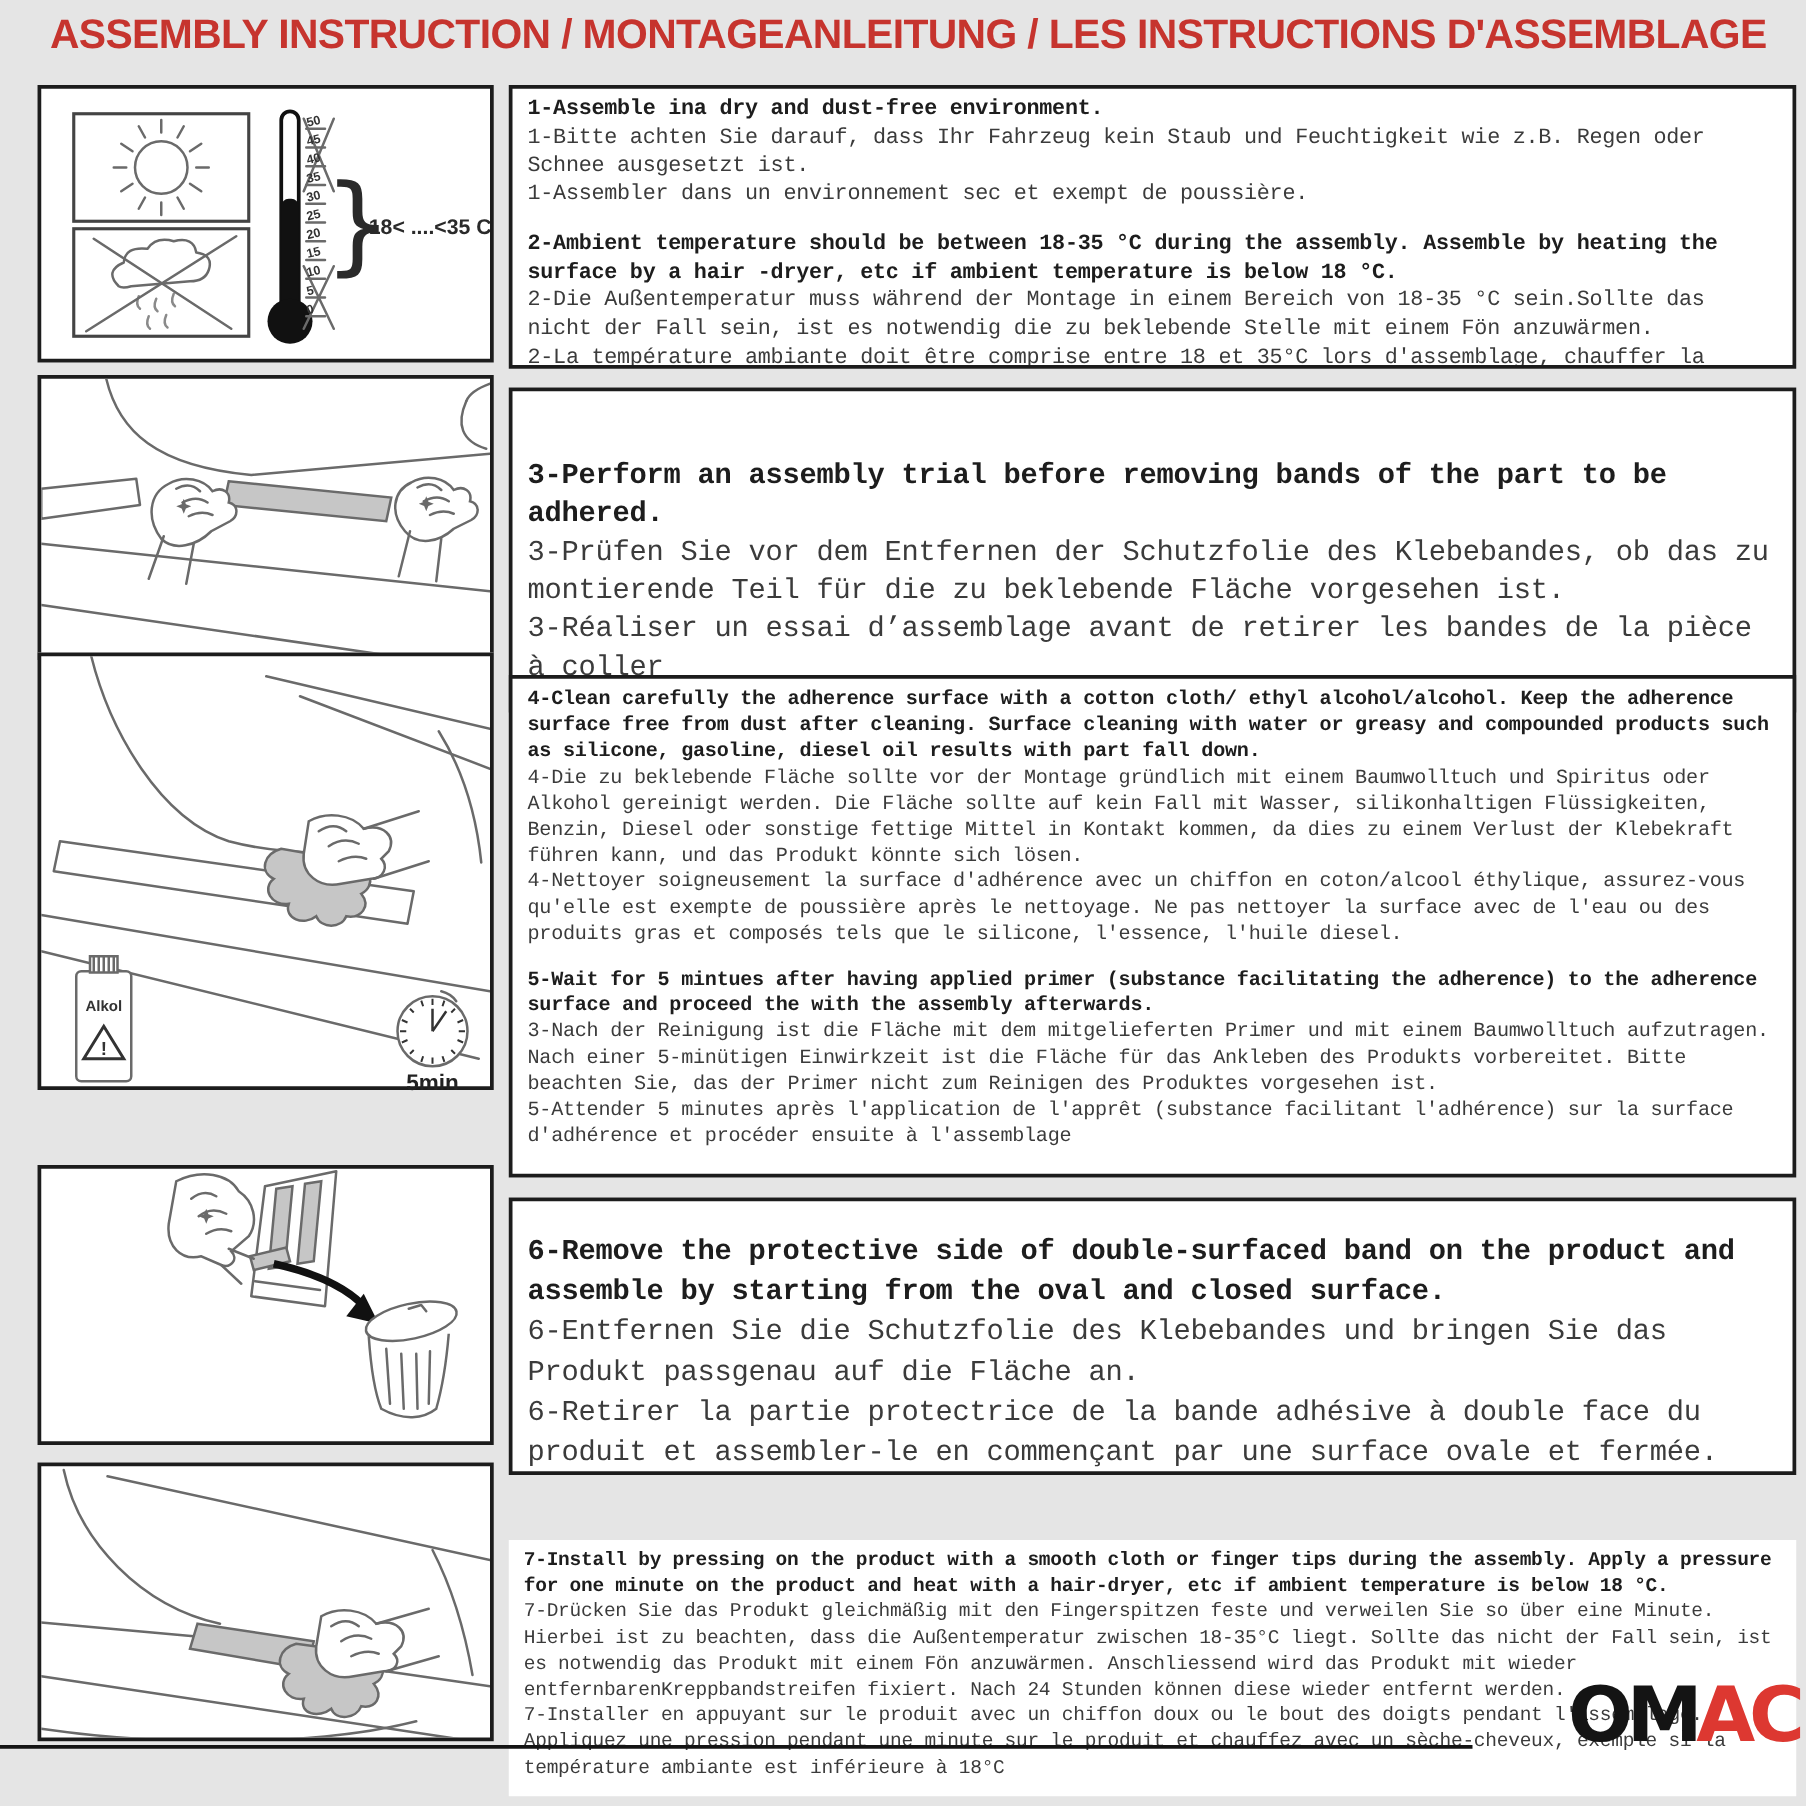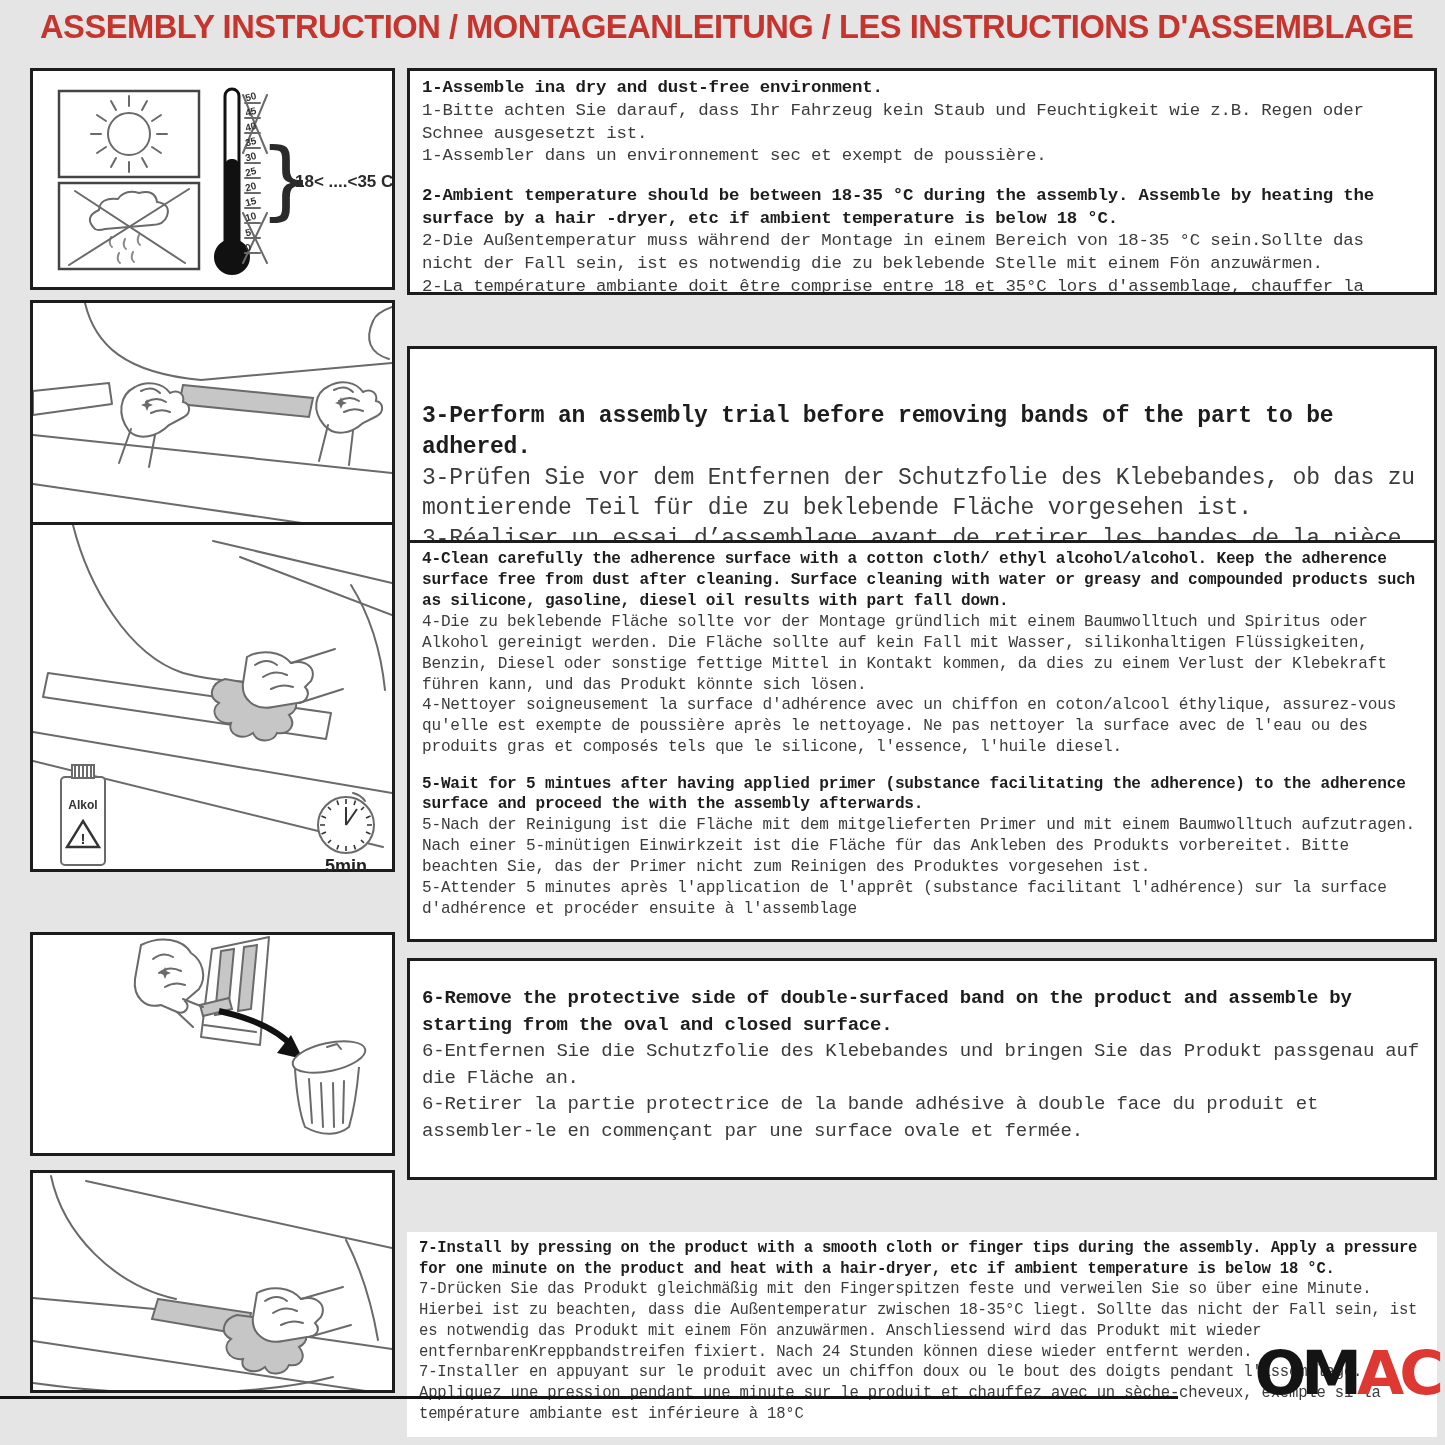--- a/index.html
+++ b/index.html
@@ -12,21 +12,21 @@
   .txt{position:absolute;left:407px;width:1030px;border:3px solid #1c1c1c;background:#fff;
        box-sizing:border-box;padding:6px 14px 4px 12px;overflow:hidden;letter-spacing:-0.2px;}
   .txt .para{margin:0;font-family:Liberation Mono, monospace;}
   .txt .bold{font-weight:bold;color:#1d1d1d;}
   .txt .normal{font-weight:400;color:#3b3b3b;}
   .txt .gap{height:0.95em;}
   
   .s1{font-size:17.4px;line-height:1.31;}
   .s2{font-size:23px;line-height:1.34;padding-top:52px;}
   .s3{font-size:16.1px;line-height:1.30;}
-  .s4{font-size:19px;line-height:1.40;padding-top:24px;}
+  .s4{font-size:23px;line-height:1.40;padding-top:24px;}
   .s5{font-size:15.6px;line-height:1.33;margin-top:44px;}
   
   svg{display:block;}
   .ln{fill:none;stroke:#6a6a6a;stroke-width:2;stroke-linecap:round;stroke-linejoin:round;}
   .frame{fill:#fff;stroke:#444;stroke-width:2.5;}
   .gray{fill:#c6c6c6;stroke:#6a6a6a;stroke-width:2;}
   .white{fill:#fff;stroke:#6a6a6a;stroke-width:2;}
   .scaletxt{font-size:10px;fill:#333;font-weight:bold;}
   .rule{position:absolute;left:0;top:1396px;width:1178px;height:3px;background:#141414;}
   .logo{position:absolute;right:6px;top:1342px;font-family:"DejaVu Sans",sans-serif;
@@ -109,21 +109,21 @@
         <path d="M114,96 l1.7,4.3 4.3,1.7 -4.3,1.7 -1.7,4.3 -1.7,-4.3 -4.3,-1.7 4.3,-1.7 z" fill="#6a6a6a"></path>
       </g>
 
       <g>
         <path class="white" d="M291,122 C279,108 281,90 296,83 C308,76 323,79 330,89 C338,85 345,90 343,98 C351,100 351,109 344,113 L330,120 C318,131 301,134 291,122 Z"></path>
         <path class="ln" d="M301,87 q11,-6 19,2 M306,98 q11,-6 20,0 M311,109 q10,-5 19,-1 M295,122 L286,158 M320,128 L316,162"></path>
         <path d="M308,94 l1.7,4.3 4.3,1.7 -4.3,1.7 -1.7,4.3 -1.7,-4.3 -4.3,-1.7 4.3,-1.7 z" fill="#6a6a6a"></path>
       </g>
     </svg>
   </div>
-  <div class="txt s2" style="top:310px;height:260px;margin-top:36px;">
+  <div class="txt s2" style="top:310px;height:260px;">
       <div class="para bold">3-Perform an assembly trial before removing bands of the part to be adhered.</div>
       <div class="para normal">3-Prüfen Sie vor dem Entfernen der Schutzfolie des Klebebandes, ob das zu montierende Teil für die zu beklebende Fläche vorgesehen ist.</div>
       <div class="para normal">3-Réaliser un essai d’assemblage avant de retirer les bandes de la pièce à coller</div>
     </div>
 
   <div class="illus" style="top:522px;height:350px;">
     <svg viewBox="0 0 359 376" width="359" height="376">
       <g class="ln">
         <path d="M40,0 C55,60 95,130 150,148 C180,156 215,158 236,156"></path>
         <path d="M180,16 L359,58"></path>
@@ -159,21 +159,21 @@
         <text x="313" y="347" text-anchor="middle" font-size="18" font-weight="bold" fill="#222">5min</text>
       </g>
     </svg>
   </div>
   <div class="txt s3" style="top:540px;height:402px;">
       <div class="para bold">4-Clean carefully the adherence surface with a cotton cloth/ ethyl alcohol/alcohol. Keep the adherence surface free from dust after cleaning. Surface cleaning with water or greasy and compounded products such as silicone, gasoline, diesel oil results with part fall down.</div>
       <div class="para normal">4-Die zu beklebende Fläche sollte vor der Montage gründlich mit einem Baumwolltuch und Spiritus oder Alkohol gereinigt werden. Die Fläche sollte auf kein Fall mit Wasser, silikonhaltigen Flüssigkeiten, Benzin, Diesel oder sonstige fettige Mittel in Kontakt kommen, da dies zu einem Verlust der Klebekraft führen kann, und das Produkt könnte sich lösen.</div>
       <div class="para normal">4-Nettoyer soigneusement la surface d'adhérence avec un chiffon en coton/alcool éthylique, assurez-vous qu'elle est exempte de poussière après le nettoyage. Ne pas nettoyer la surface avec de l'eau ou des produits gras et composés tels que le silicone, l'essence, l'huile diesel.</div>
       <div class="para gap"></div>
       <div class="para bold">5-Wait for 5 mintues after having applied primer (substance facilitating the adherence) to the adherence surface and proceed the with the assembly afterwards.</div>
-      <div class="para normal">5-Nach der Reinigung ist die Fläche mit dem mitgelieferten Primer und mit einem Baumwolltuch aufzutragen. Nach einer 5-minütigen Einwirkzeit ist die Fläche für das Ankleben des Produkts vorbereitet. Bitte beachten Sie, das der Primer nicht zum Reinigen des Produktes vorgesehen ist.</div>
+      <div class="para normal">3-Nach der Reinigung ist die Fläche mit dem mitgelieferten Primer und mit einem Baumwolltuch aufzutragen. Nach einer 5-minütigen Einwirkzeit ist die Fläche für das Ankleben des Produkts vorbereitet. Bitte beachten Sie, das der Primer nicht zum Reinigen des Produktes vorgesehen ist.</div>
       <div class="para normal">5-Attender 5 minutes après l'application de l'apprêt (substance facilitant l'adhérence) sur la surface d'adhérence et procéder ensuite à l'assemblage</div>
     </div>
 
   <div class="illus" style="top:932px;height:224px;">
     <svg viewBox="0 0 359 218" width="359" height="218">
 
       <g class="ln">
         <polygon points="179,14 236,2 227,110 168,102" class="white" stroke-width="2"></polygon>
         <path d="M171,90 L223,97"></path>
       </g>

